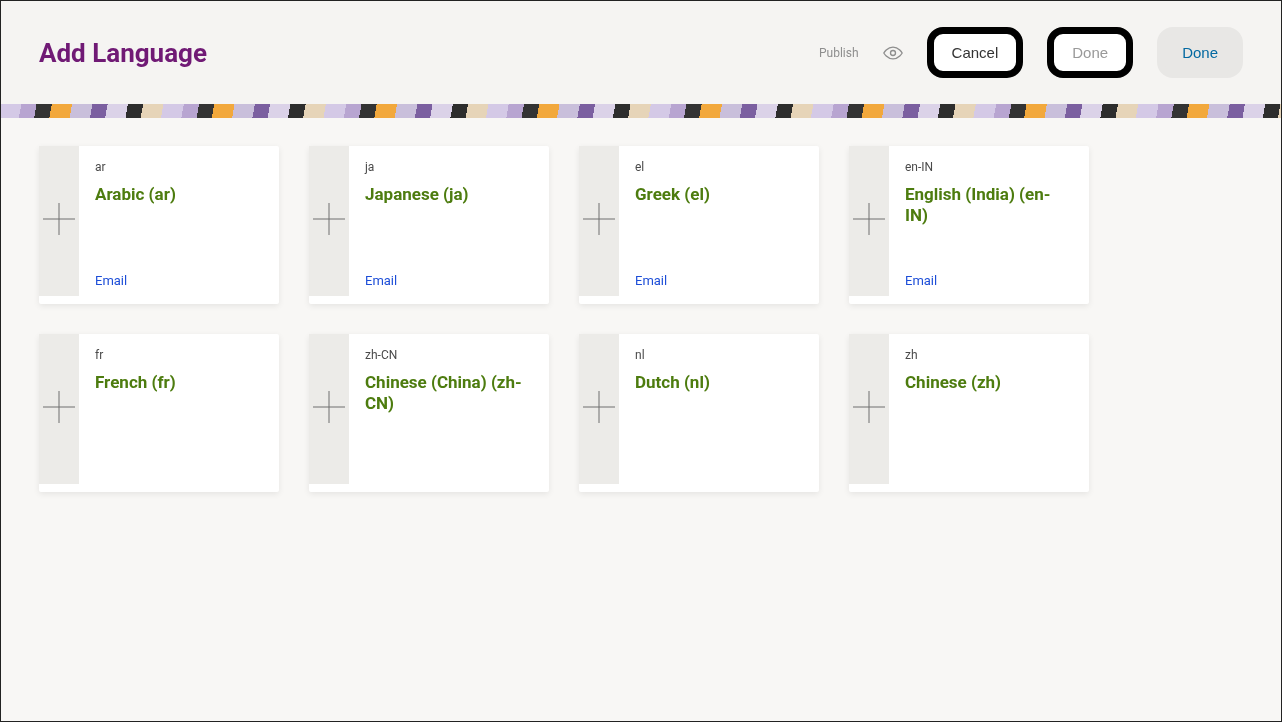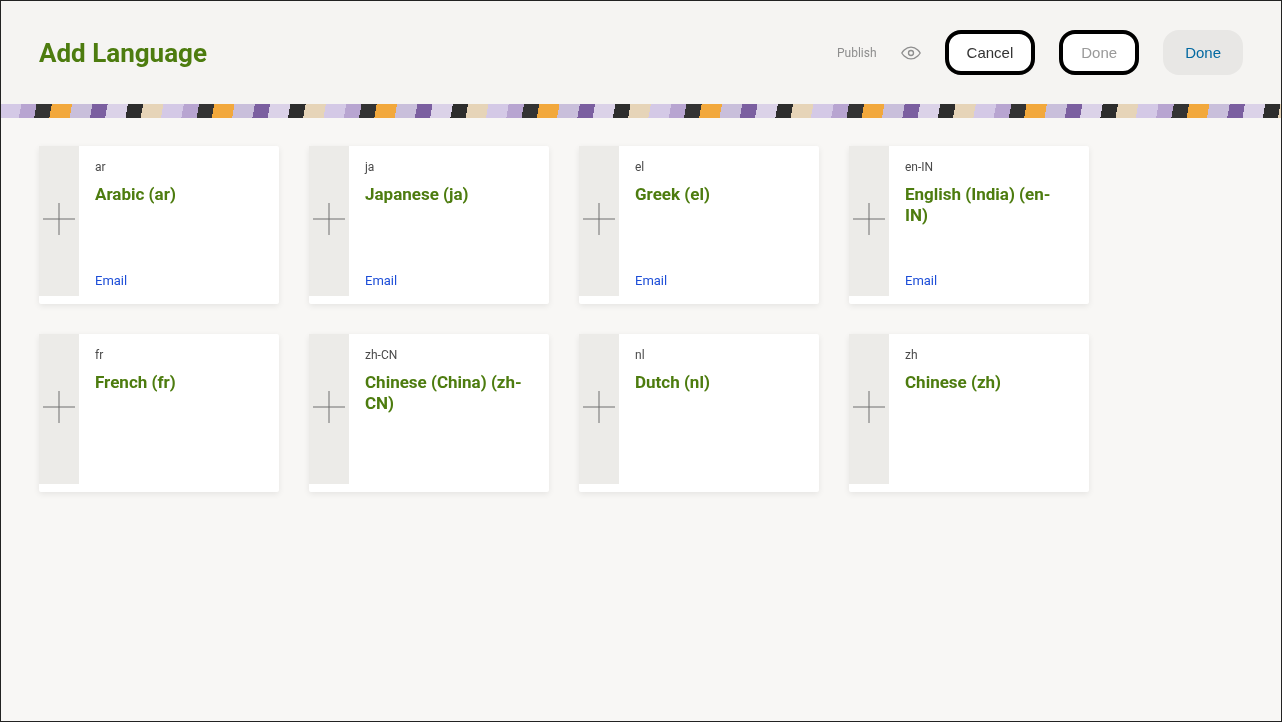--- a/index.html
+++ b/index.html
@@ -17,21 +17,21 @@
       align-items: center;
       justify-content: space-between;
       padding: 26px 38px;
       background: #f5f4f2;
       height: 103px;
     }
     
     .page-title {
       font-size: 26px;
       font-weight: 700;
-      color: #4d7c0f;
+      color: #701a75;
     }
     
     .header-actions {
       display: flex;
       align-items: center;
       gap: 24px;
     }
     
     .publish-label {
       font-size: 12px;
@@ -51,21 +51,21 @@
       height: 20px;
       stroke: #8e8e8e;
       fill: none;
       stroke-width: 1.6;
     }
     
     .btn {
       padding: 10px 18px;
       font-size: 15px;
       border-radius: 16px;
-      border: 4px solid #000000;
+      border: 7px solid #000000;
       background: #fff;
       cursor: pointer;
       color: #333;
     }
     
     .btn.disabled {
       background: #e8e7e5;
       color: #0369a1;
       border-color: #e8e7e5;
     }

